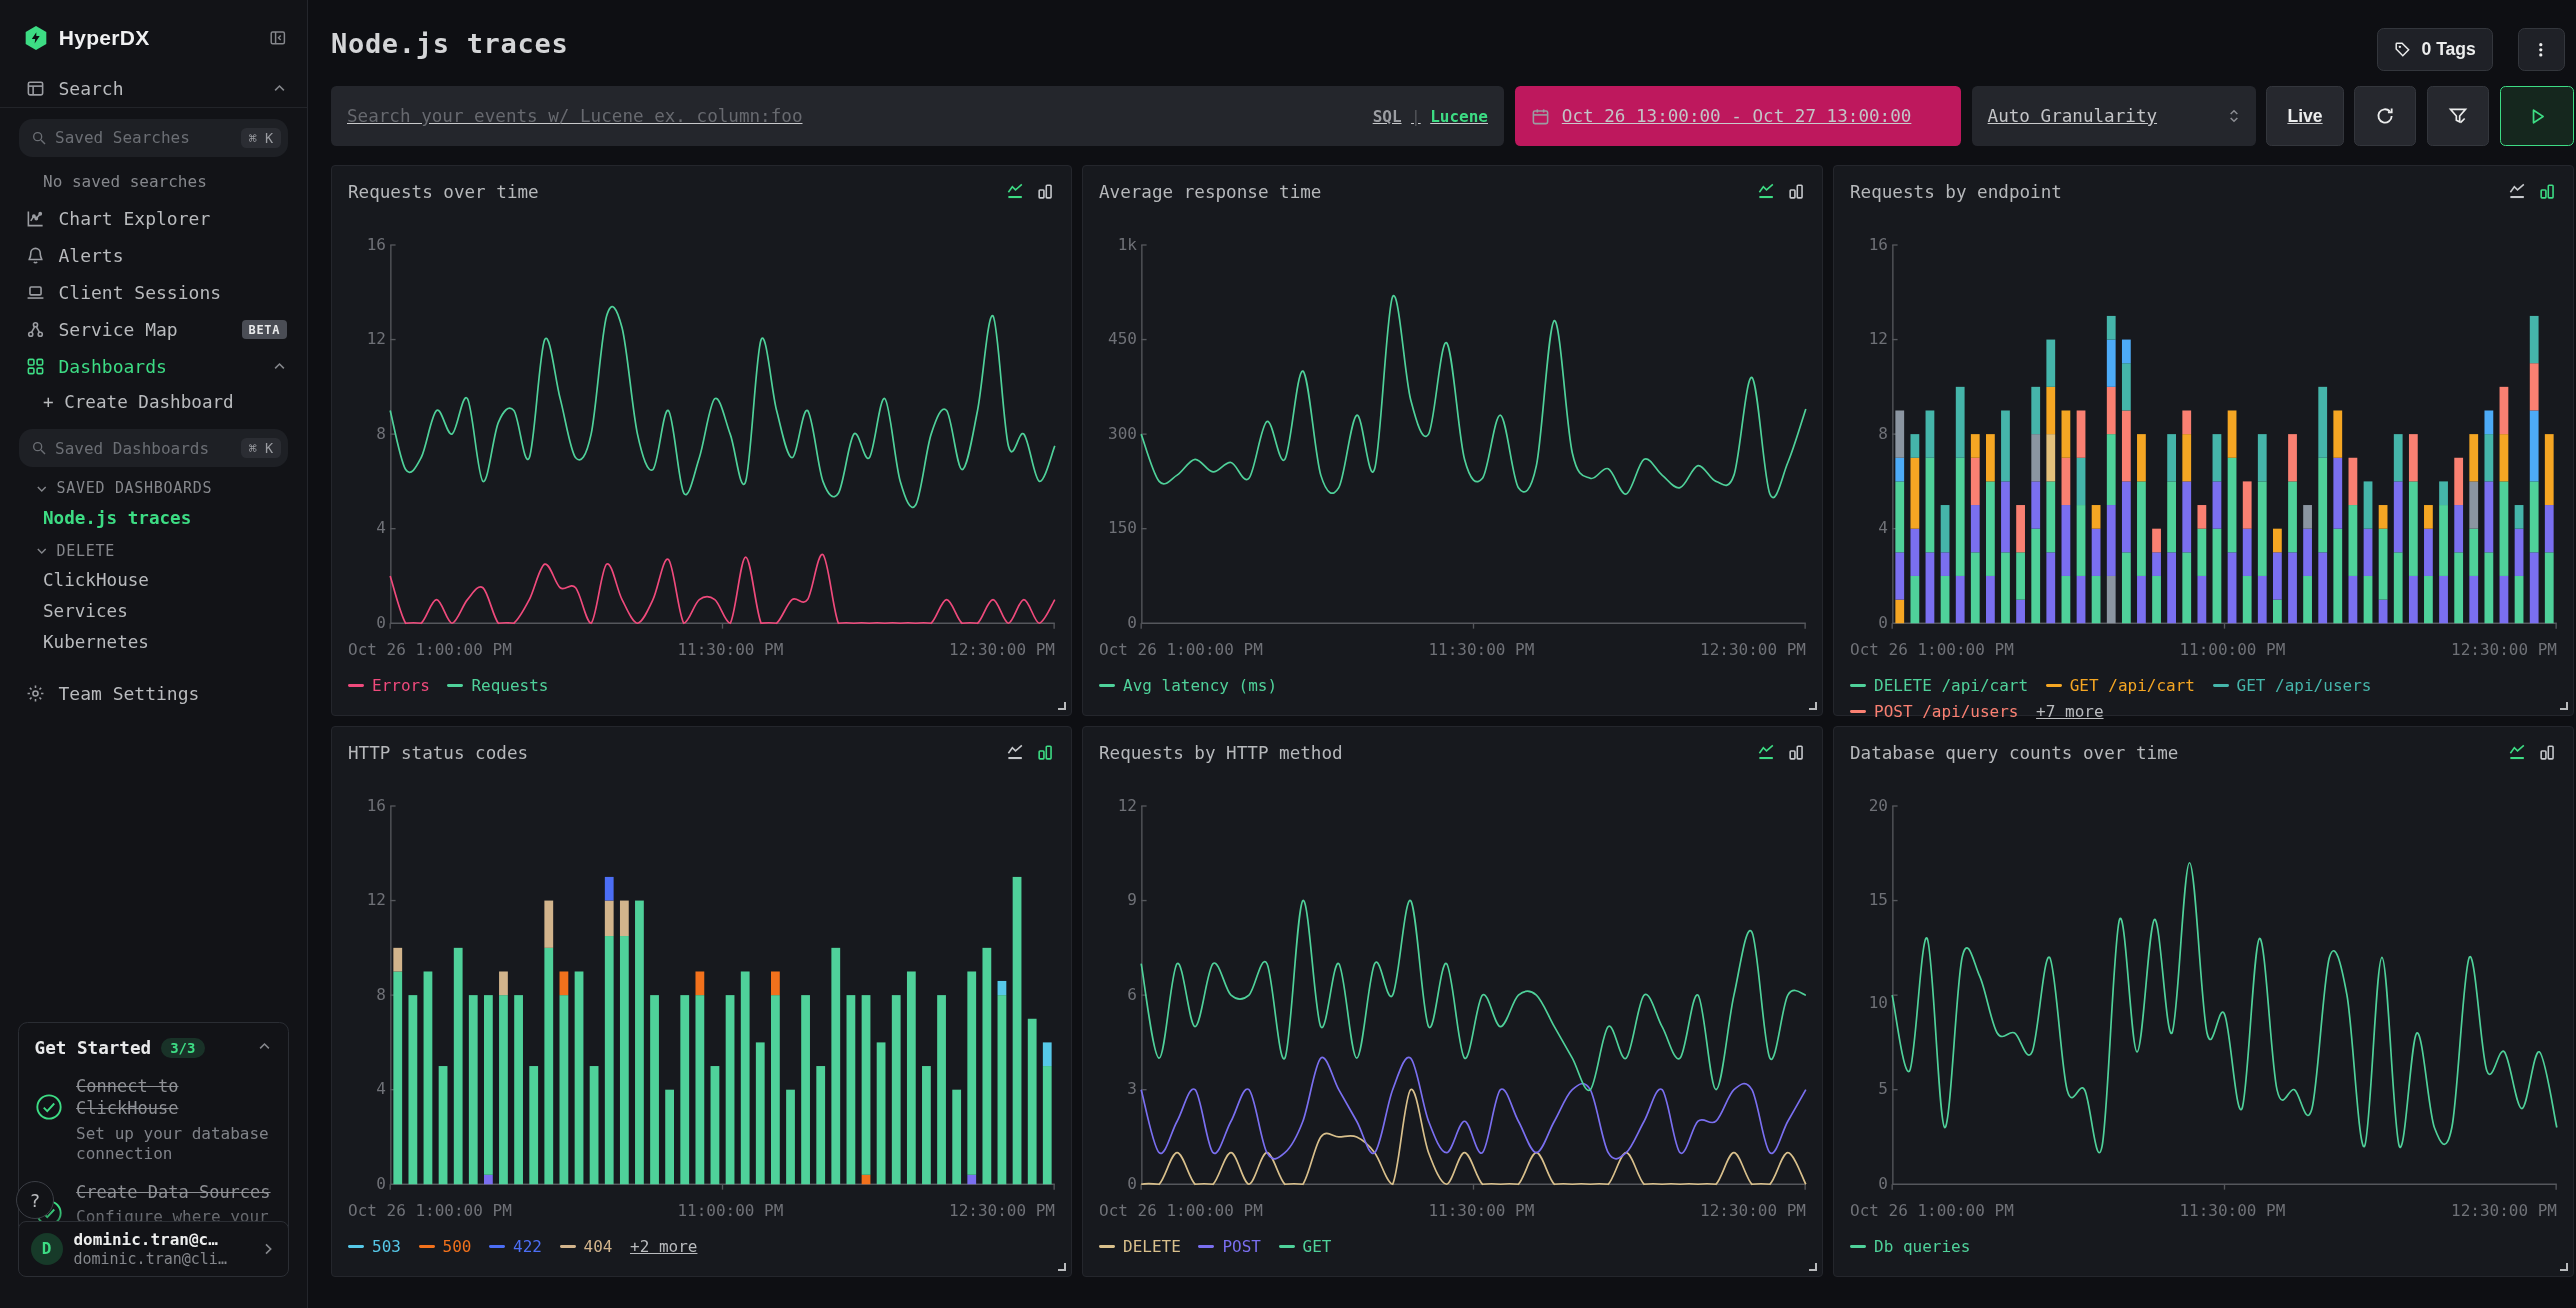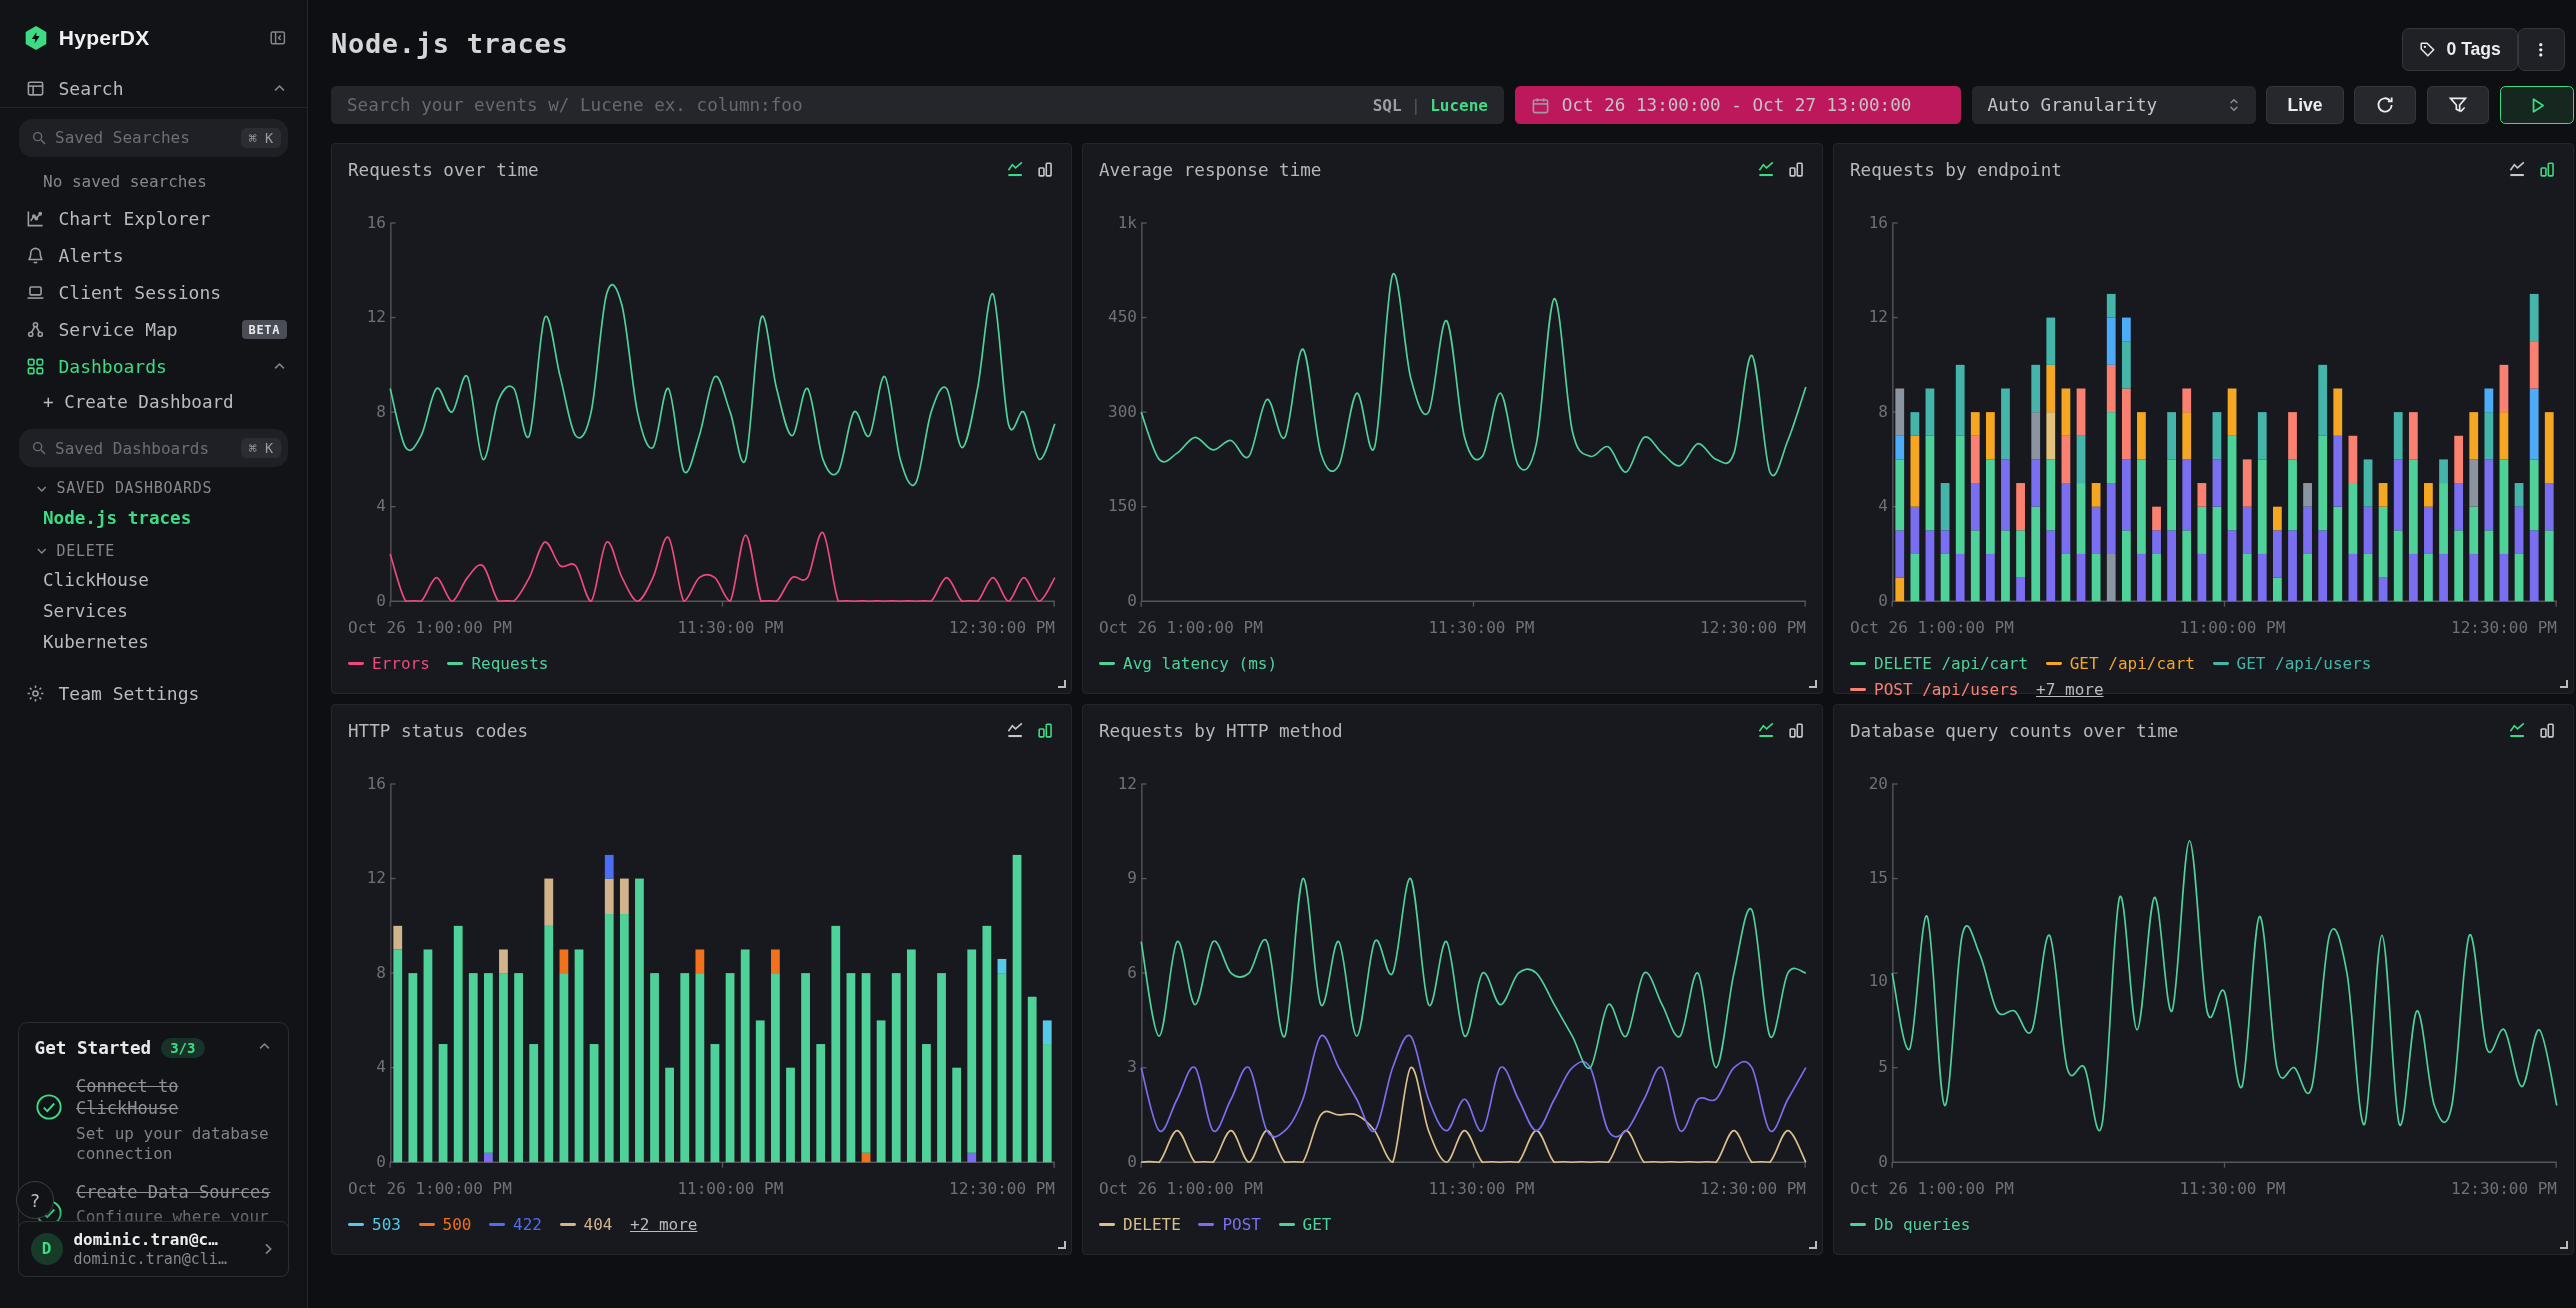--- a/index.html
+++ b/index.html
@@ -46,26 +46,26 @@
   .user-chip { position:absolute; left:17.6px; right:17.6px; bottom:31px; border:0.7px solid #2b2e34; border-radius:8px; padding:8px 12px; display:flex; align-items:center; gap:10.8px; cursor:pointer; background:#121317; }
   .avatar { width:32px; height:32px; border-radius:50%; background:#173a29; color:#3ddc84; font-weight:bold; font-size:16px; display:flex; align-items:center; justify-content:center; flex:none; }
   .user-meta { flex:1; min-width:0; }
   .user-name { font-size:16px; font-weight:bold; color:#eceded; white-space:nowrap; overflow:hidden; }
   .user-mail { font-size:15px; color:#85878c; white-space:nowrap; overflow:hidden; margin-top:1.4px; }
 
   
   .main { flex:1; display:flex; flex-direction:column; padding:0 5.4px 0 23px; }
   .page-head { display:flex; align-items:flex-start; padding:28px 9.5px 0 0; }
   .page-title { font-size:27px; color:#d4d5d7; letter-spacing:0.7px; }
-  .head-actions { margin-left:auto; display:flex; gap:0; }
+  .head-actions { margin-left:auto; display:flex; gap:25px; }
   .btn { background:#1f2127; border:0.7px solid #33363c; border-radius:6.8px; color:#eceded;
     display:flex; align-items:center; gap:9.5px; font-size:17.6px; font-weight:bold; padding:0 16px; height:43px; cursor:pointer; }
   .btn.icon-only { padding:0 13.5px; }
 
-  .toolbar { display:flex; gap:10.8px; margin-top:15px; height:38px; }
+  .toolbar { display:flex; gap:10.8px; margin-top:15px; height:60px;text-decoration:underline; }
   .search-box { flex:1; background:#24262c; border-radius:5.4px; display:flex; align-items:center; padding:0 16px; gap:12px; }
   .search-box .ph { color:#67696f; font-size:17.6px; flex:1; }
   .mode { display:flex; align-items:center; gap:9.5px; font-size:16px; font-weight:bold; }
   .mode .sep { color:#55575c; font-weight:normal; }
   .mode .sql { color:#9b9da2; cursor:pointer; }
   .mode .lucene { color:#3ddc84; cursor:pointer; }
   .date-box { width:446px; background:#be185d; border-radius:5.4px; display:flex; align-items:center; gap:12px; padding:0 16px; font-size:17.6px; color:#c3c4c7; cursor:pointer; }
   .gran-box { width:284px; background:#24262c; border-radius:5.4px; display:flex; align-items:center; padding:0 13.5px 0 16px; font-size:17.6px; color:#c3c4c7; cursor:pointer; }
   .gran-box .grow { flex:1; }
   .tool-btn { width:auto; background:#26282e; border:0.7px solid #33363c; border-radius:5.4px; display:flex; align-items:center; justify-content:center; padding:0 20px; color:#eceded; font-size:17.6px; font-weight:bold; cursor:pointer; }

